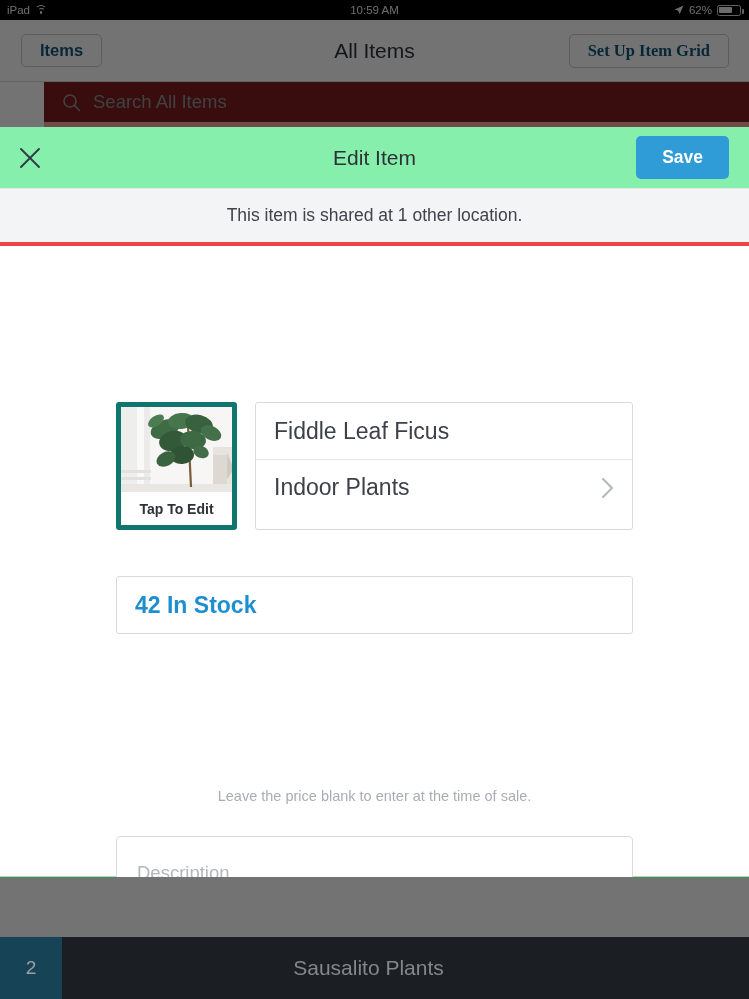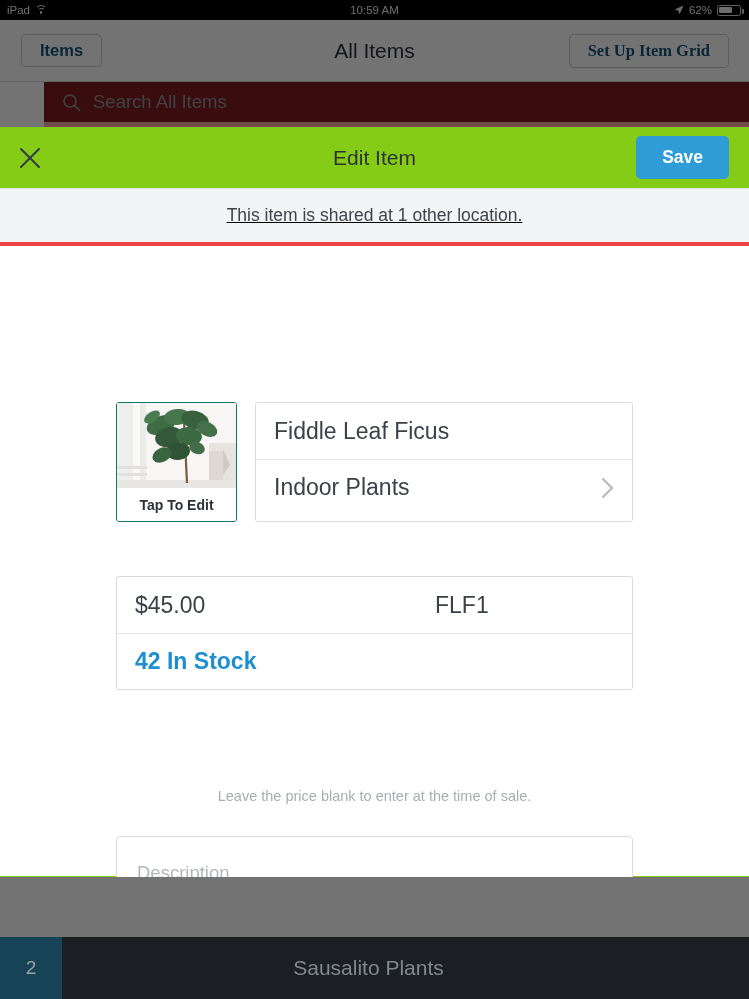--- a/index.html
+++ b/index.html
@@ -75,21 +75,21 @@
     display: flex; align-items: center; justify-content: center; font-size: 19px;
   }
   .bb-title {
     position: absolute; left: 0; right: 12px; text-align: center;
     color: #83888d; font-size: 21px;
   }
 
   
   .sheet {
     position: absolute; top: 127px; left: 0; width: 749px; height: 750px;
-    background: #84cc16; overflow: hidden; text-decoration: underline;
+    background: #86efac; overflow: hidden;
   }
   .sheet-header {
     position: relative; height: 62px; border-bottom: 1px solid #e2e5e8;
     display: flex; align-items: center;
   }
   .close-btn { margin-left: 16px; width: 28px; height: 28px; cursor: pointer;
     display: flex; align-items: center; justify-content: center; background: none; border: 0; padding: 0; }
   .sheet-title {
     position: absolute; left: 0; right: 0; text-align: center;
     font-size: 21px; color: #2e3238;
@@ -103,21 +103,21 @@
     height: 57px; background: #f2f4f5; border-bottom: 4px solid #ef4444;
     display: flex; align-items: center; justify-content: center;
     color: #3f444b; font-size: 17.5px;
   }
 
   .sheet-body { position: relative; height: 630px; background: #ffffff; }
 
   .row-top { position: absolute; left: 116px; top: 156px; display: flex; gap: 18px; }
 
   .thumb-card {
-    width: 121px; border: 1px solid #0f766e; border-radius: 3px;
+    width: 121px; border: 5px solid #0f766e; border-radius: 3px;
     background: #ffffff; overflow: hidden;
   }
   .thumb-photo { width: 119px; height: 85px; position: relative; overflow: hidden; background: #f3f3f1; }
   .thumb-label {
     height: 33px; display: flex; align-items: center; justify-content: center;
     font-size: 14px; font-weight: bold; color: #2e3238; background: #ffffff;
   }
 
   .card {
     border: 1px solid #d8dbde; border-radius: 3px; background: #ffffff; overflow: hidden;
@@ -262,24 +262,20 @@
               <svg width="13" height="22" viewBox="0 0 13 22">
                   <polyline points="2,2 11,11 2,20" fill="none" stroke="#b6babe" stroke-width="2.2" stroke-linecap="round" stroke-linejoin="round"></polyline>
                 </svg>
             </span>
           </div>
         </div>
 
       </div>
 
       <div class="card price-card">
-        <div class="cell price-cell">
-          <span>$45.00</span>
-          <span class="price-sku">FLF1</span>
-        </div>
         <div class="cell">
           <span class="stock">42 In Stock</span>
         </div>
       </div>
 
       <div class="hint">Leave the price blank to enter at the time of sale.</div>
 
       <div class="desc-box">
         <div class="desc-ph">Description</div>
       </div>

